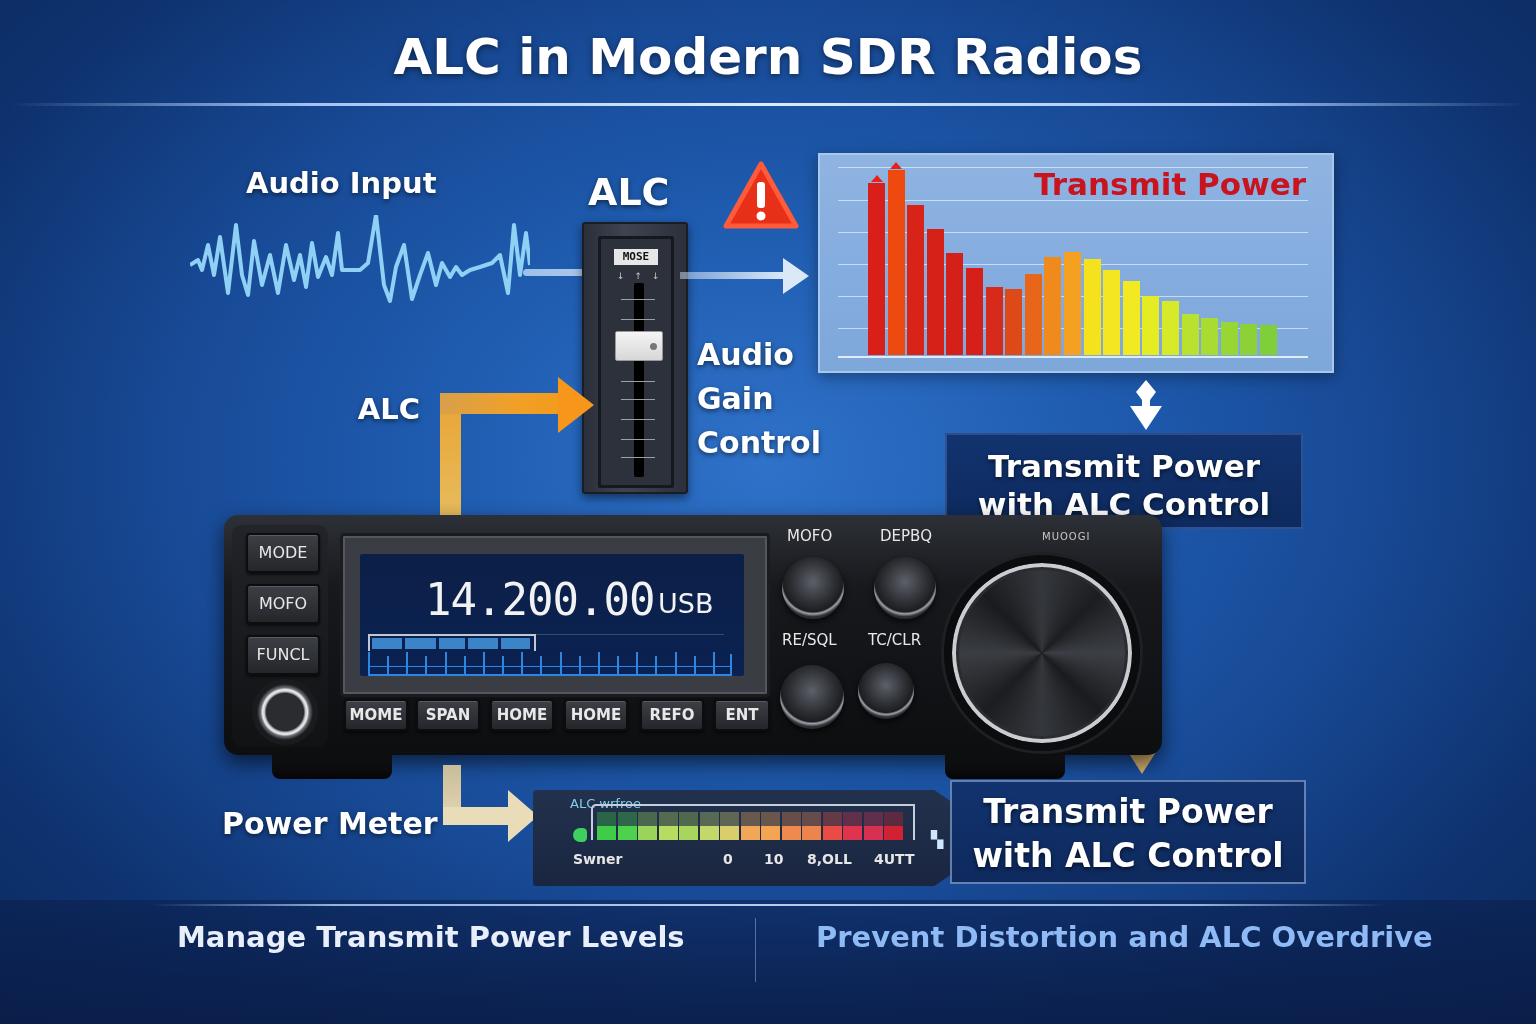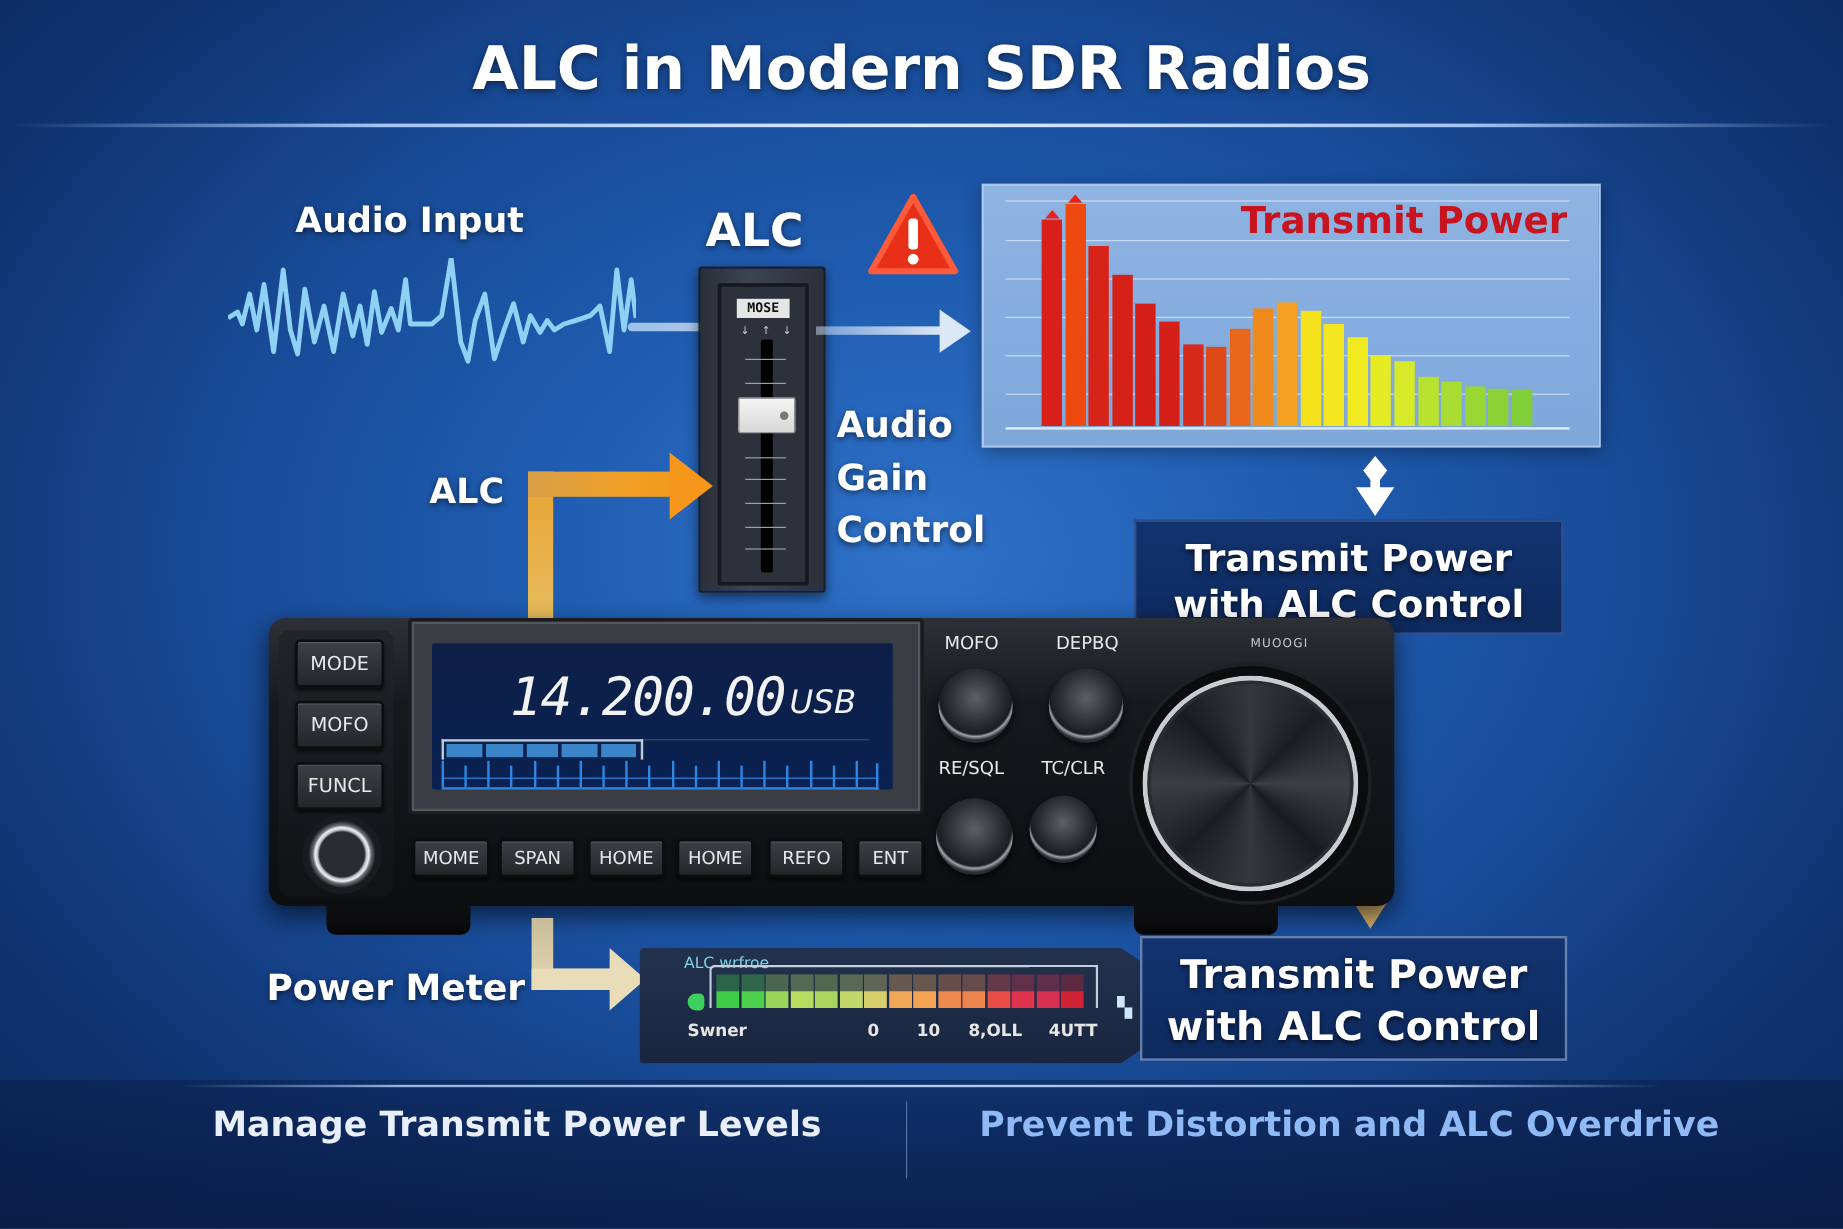--- a/index.html
+++ b/index.html
@@ -99,39 +99,38 @@
     border: 2px solid #0c0d0f; border-radius: 4px;
     color: #e8e8e8; font-size: 16px; text-align: center;
     box-shadow: inset 0 1px 0 rgba(255,255,255,0.15), 0 2px 3px rgba(0,0,0,0.6);
   }
   .side-btn { left: 22px; width: 74px; height: 40px; line-height: 36px; }
   .small-knob {
     left: 28px; top: 164px; width: 66px; height: 66px; border-radius: 50%;
     background: radial-gradient(circle, #2a2c30 40%, #bfc3c8 44%, #f0f0f0 48%, #6d7076 52%, #1a1b1e 60%);
   }
   .display-frame {
-    left: 116px; top: 0; width: 430px; height: 164px;
+    left: 116px; top: 18px; width: 430px; height: 164px;
     background: #3a3d43; border: 3px solid #1a1c1f; border-radius: 4px;
     box-shadow: inset 0 0 0 2px #54575d;
-    font-style: italic;
   }
   .display {
     left: 17px; top: 18px; width: 384px; height: 122px;
     background: linear-gradient(180deg, #0c1f47 0%, #0a2252 100%);
     border-radius: 2px;
   }
   .freq { left: 65px; top: 20px; font-family: "DejaVu Sans Mono", monospace; font-size: 44px; color: #f2f2f2; letter-spacing: -1px; }
   .mode { left: 298px; top: 34px; font-size: 27px; color: #f2f2f2; }
   .sbar-frame { left: 8px; top: 80px; width: 168px; height: 17px; border: 2px solid #c0c8d4; border-bottom: none; }
   .sbar-seg { top: 84px; height: 11px; background: #3c84c8; }
   .sbar-line { left: 176px; top: 80px; width: 188px; height: 1px; background: #3a4a66; }
   .scale { left: 8px; top: 100px; width: 364px; height: 22px; border-bottom: 2px solid #2f86e0; border-right: 2px solid #2f86e0; }
   .scale-tick { position: absolute; bottom: 0; width: 2px; background: #2f86e0; }
   .scale-mid { left: 0; top: 12px; width: 364px; height: 1px; background: #2f86e0; position: absolute; }
-  .bot-btn { top: 184px; width: 64px; height: 32px; line-height: 28px; font-size: 15px; }
+  .bot-btn { top: 184px; width: 64px; height: 32px; line-height: 28px; font-size: 15px; font-weight: bold; }
   .knob-label { font-size: 15px; color: #e8e8e8; }
   .knob {
     width: 62px; height: 62px; border-radius: 50%;
     background: radial-gradient(circle at 50% 40%, #5c6068 0%, #2c2e33 45%, #1c1d20 62%, #9ea2a8 66%, #2d2f33 72%, #0d0e10 100%);
     box-shadow: 0 3px 6px rgba(0,0,0,0.7);
   }
   .big-knob {
     left: 720px; top: 40px; width: 196px; height: 196px; border-radius: 50%;
     background: conic-gradient(from 45deg, #1c1d20, #3c3f45, #1a1b1e, #34373c, #1c1d20, #3a3d42, #1a1b1e, #34373c, #1c1d20);
     border: 8px solid #0b0c0e;

